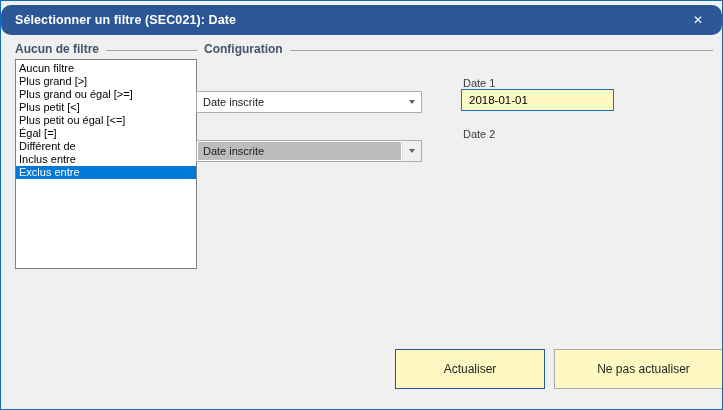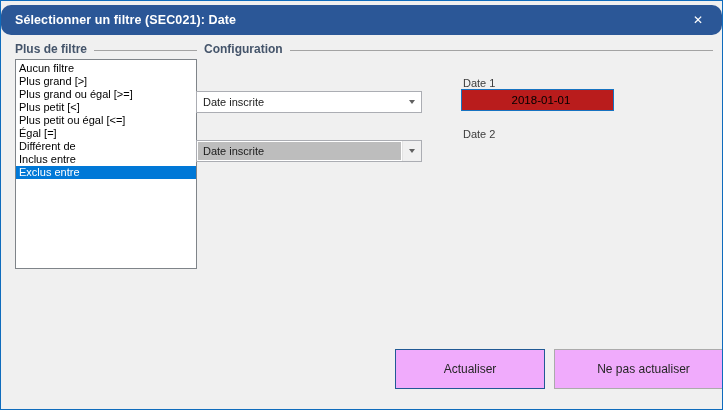--- a/index.html
+++ b/index.html
@@ -66,47 +66,47 @@
     width:0; height:0;
     border-left:3.5px solid transparent; border-right:3.5px solid transparent;
     border-top:4px solid #606060;
   }
   
   .field-label { position:absolute; font-size:11px; color:#3c3c3c; }
   #lbl-date1 { left:462px; top:76px; }
   #lbl-date2 { left:462px; top:127px; }
   .textfield {
     position:absolute; left:460px; width:153px; height:22px;
-    background:#b91c1c; border:1px solid #1673c1; outline:none;
+    background:#fef9c3; border:1px solid #1673c1; outline:none;
     font-family:"Liberation Sans", sans-serif;
-    font-size:11.5px; color:#000; padding:0 0 0 7px;text-align:center;
+    font-size:11.5px; color:#000; padding:0 0 0 7px;
   }
   #field1 { top:88px; }
   #field2 { top:139px; }
   
   .dlg-button {
-    position:absolute; top:348px; height:40px; background:#f0abfc;
+    position:absolute; top:348px; height:40px; background:#fef9c3;
     display:flex; align-items:center; justify-content:center;
     font-size:12px; color:#262626; cursor:pointer;
   }
   #btn-update   { left:394px; width:150px; border:1px solid #215a94; }
   #btn-noupdate { left:553px; width:179px; border:1px solid #ababab; }
 </style>
 </head>
 <body>
 
 <div class="window">
 
   <div class="titlebar">
     <div class="title">Sélectionner un filtre (SEC021): Date</div>
     <div class="close-btn">✕</div>
   </div>
 
   <div class="group-header" id="hdr-type">
-    <span>Plus de filtre</span>
+    <span>Aucun de filtre</span>
     <span class="rule"></span>
   </div>
 
   <div class="listbox">
     <div class="list-item">Aucun filtre</div>
     <div class="list-item">Plus grand [&gt;]</div>
     <div class="list-item">Plus grand ou égal [&gt;=]</div>
     <div class="list-item">Plus petit [&lt;]</div>
     <div class="list-item">Plus petit ou égal [&lt;=]</div>
     <div class="list-item">Égal [=]</div>

